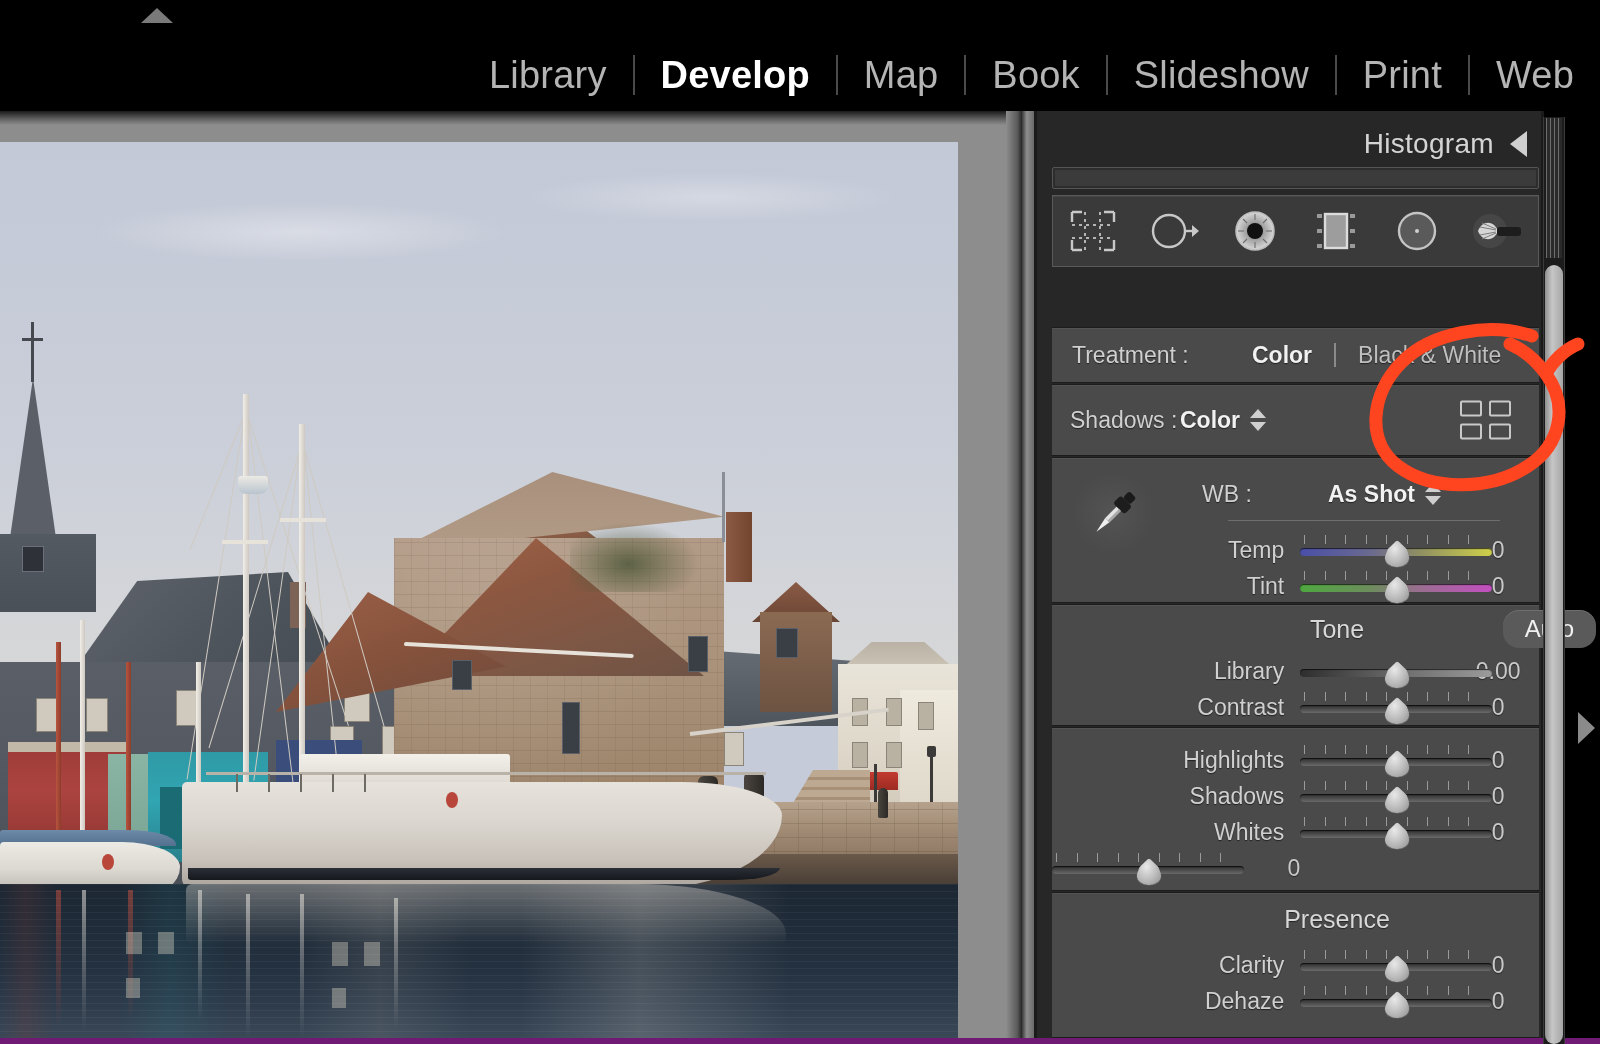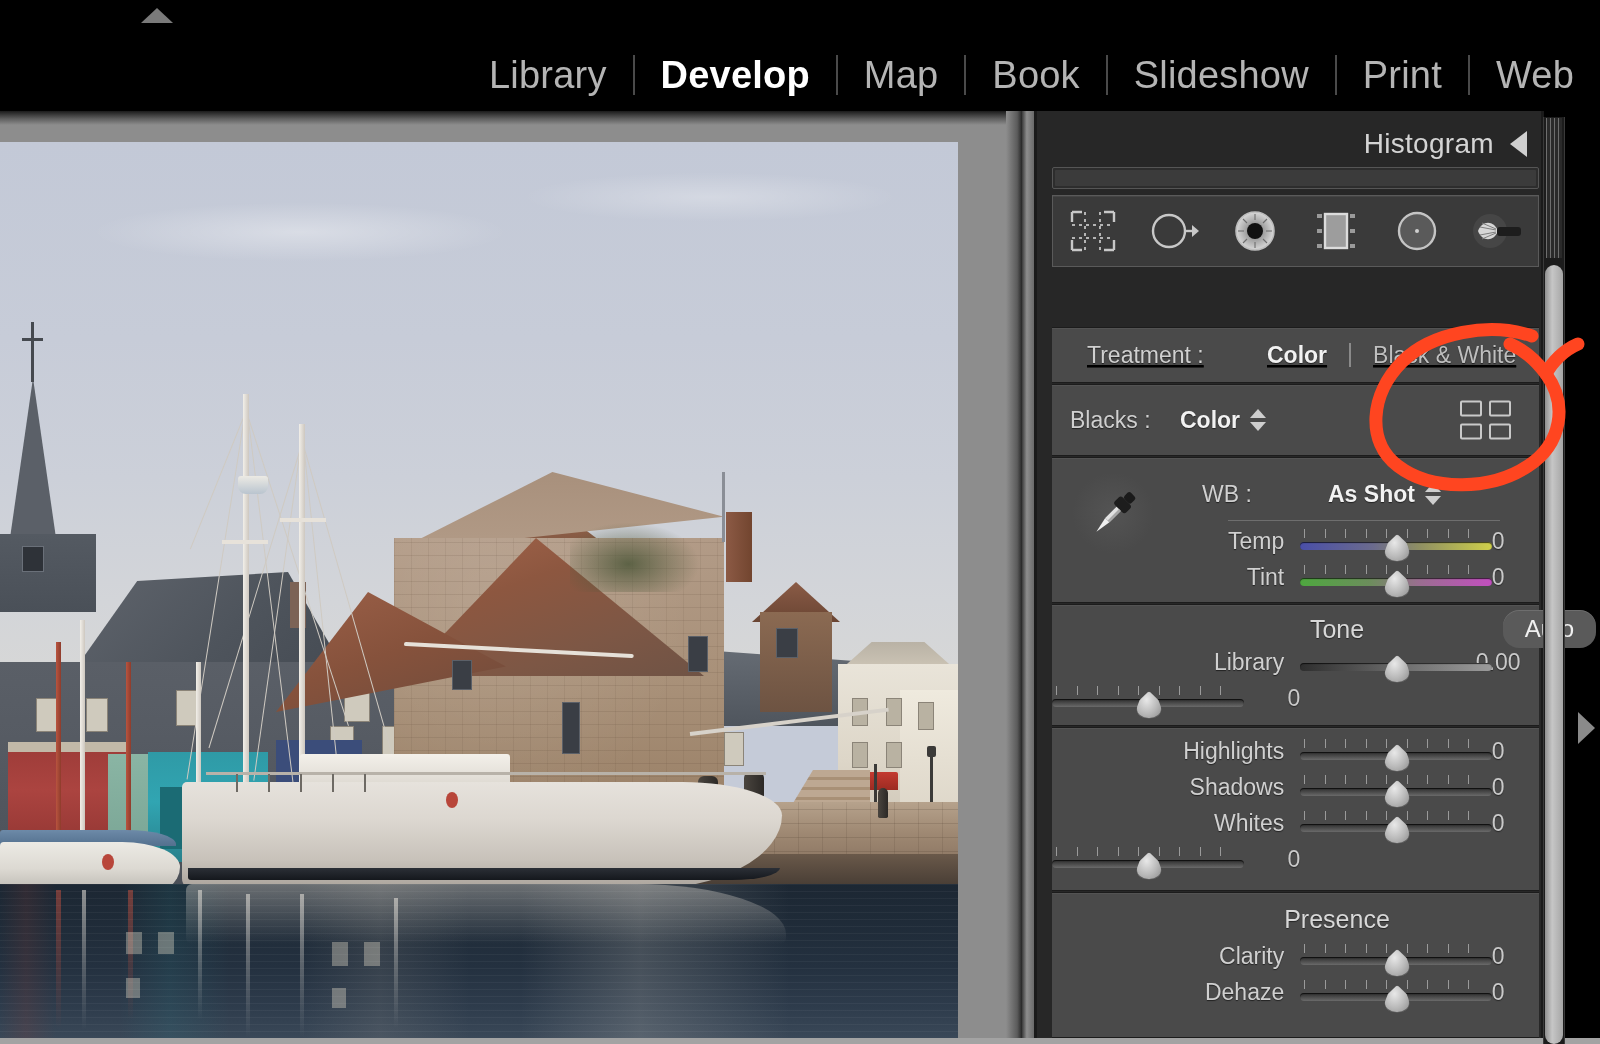--- a/index.html
+++ b/index.html
@@ -2,21 +2,21 @@
 <html><head>
 <meta charset="utf-8">
 <style>
   * { box-sizing: border-box; margin: 0; padding: 0; }
   html, body {
     width: 1600px; height: 1044px;
     background: #000;
     font-family: "Liberation Sans", sans-serif;
     overflow: hidden;
   }
-  #app { position: relative; width: 1600px; height: 1044px; background: #a3a3a3; }
+  #app { position: relative; width: 1600px; height: 1044px; background: #701a75; }
 
   
   .topbar {
     position: absolute; left: 0; top: 0; width: 1600px; height: 117px;
     background: #000;
   }
   .panel-collapse-arrow {
     position: absolute; left: 141px; top: 8px;
     width: 0; height: 0;
     border-left: 16px solid transparent;
@@ -421,22 +421,21 @@
   .sec-tonal     { top:616px; height:164px; }
   .sec-presence  { top:781px; height:146px; }
 
   .lbl { color:#d0d0d0; font-size:23px; text-shadow: 0 1px 1px rgba(0,0,0,.55); }
   .lbl-dim { color:#bfbfbf; }
   .lbl-bright { color:#f2f2f2; font-weight:bold; }
   .val { color:#c9c9c9; font-size:23px; text-shadow: 0 1px 1px rgba(0,0,0,.5); }
 
   .treatment-row {
     display:flex; align-items:center; height:100%;
-    padding-left:35px;
-    text-decoration:underline;
+    padding-left:20px;
   }
   .treat-label { width:180px; }
   .vbar { width:2px; height:24px; background:#8a8a8a; margin:0 22px; }
 
   .profile-row { display:flex; align-items:center; height:100%; padding-left:18px; position:relative; }
 
   .stepper {
     display:inline-flex; flex-direction:column; align-items:center;
     justify-content:center; margin-left:10px; gap:4px;
   }
@@ -461,21 +460,21 @@
     position:absolute; left:150px; top:14px; width:320px; height:44px;
     display:flex; align-items:center;
   }
   .wb-label { width:126px; }
   .wb-underline {
     position:absolute; left:176px; top:62px; width:272px; height:1px; background:#6e6e6e;
   }
 
   .slider-row {
     position:absolute; left:0; width:487px; height:36px;
-    display:flex; align-items:flex-start;
+    display:flex; align-items:flex-end;
   }
   .sl-label { width:300px; text-align:right; padding-right:16px; }
   .sl-track-wrap { position:relative; width:192px; height:30px; }
   .ticks {
     position:absolute; left:4px; top:1px; width:184px; height:9px;
     background-image: repeating-linear-gradient(90deg,#9a9a9a 0 1px, rgba(0,0,0,0) 1px 20.5px);
   }
   .track {
     position:absolute; left:0; top:14px; width:192px; height:8px;
     border-radius:4px;
@@ -801,21 +800,21 @@
           <div class="treatment-row">
             <span class="lbl treat-label">Treatment :</span>
             <span class="lbl lbl-bright">Color</span>
             <span class="vbar"></span>
             <span class="lbl lbl-dim">Black &amp; White</span>
           </div>
         </div>
 
         <div class="section sec-profile">
           <div class="profile-row">
-            <span class="lbl" style="width:110px;">Blacks :</span>
+            <span class="lbl" style="width:110px;">Shadows :</span>
             <span class="lbl lbl-bright">Color</span>
             <span class="stepper">
                 <i class="up"></i>
                 <i class="dn"></i>
               </span>
             <span class="grid-btn">
               <i></i>
                 <i></i>
                 <i></i>
                 <i></i>
@@ -873,20 +872,21 @@
           </div>
           <div class="slider-row" style="top:44px;">
             <span class="lbl sl-label">Library</span>
             <span class="sl-track-wrap">
               <span class="track expo"></span>
               <span class="knob"></span>
             </span>
             <span class="val sl-val">0.00</span>
           </div>
           <div class="slider-row" style="top:80px;">
+            <span class="lbl sl-label">Contrast</span>
             <span class="sl-track-wrap">
               <span class="ticks"></span>
               <span class="track"></span>
               <span class="knob"></span>
             </span>
             <span class="val sl-val">0</span>
           </div>
         </div>
 
         <div class="section sec-tonal">

